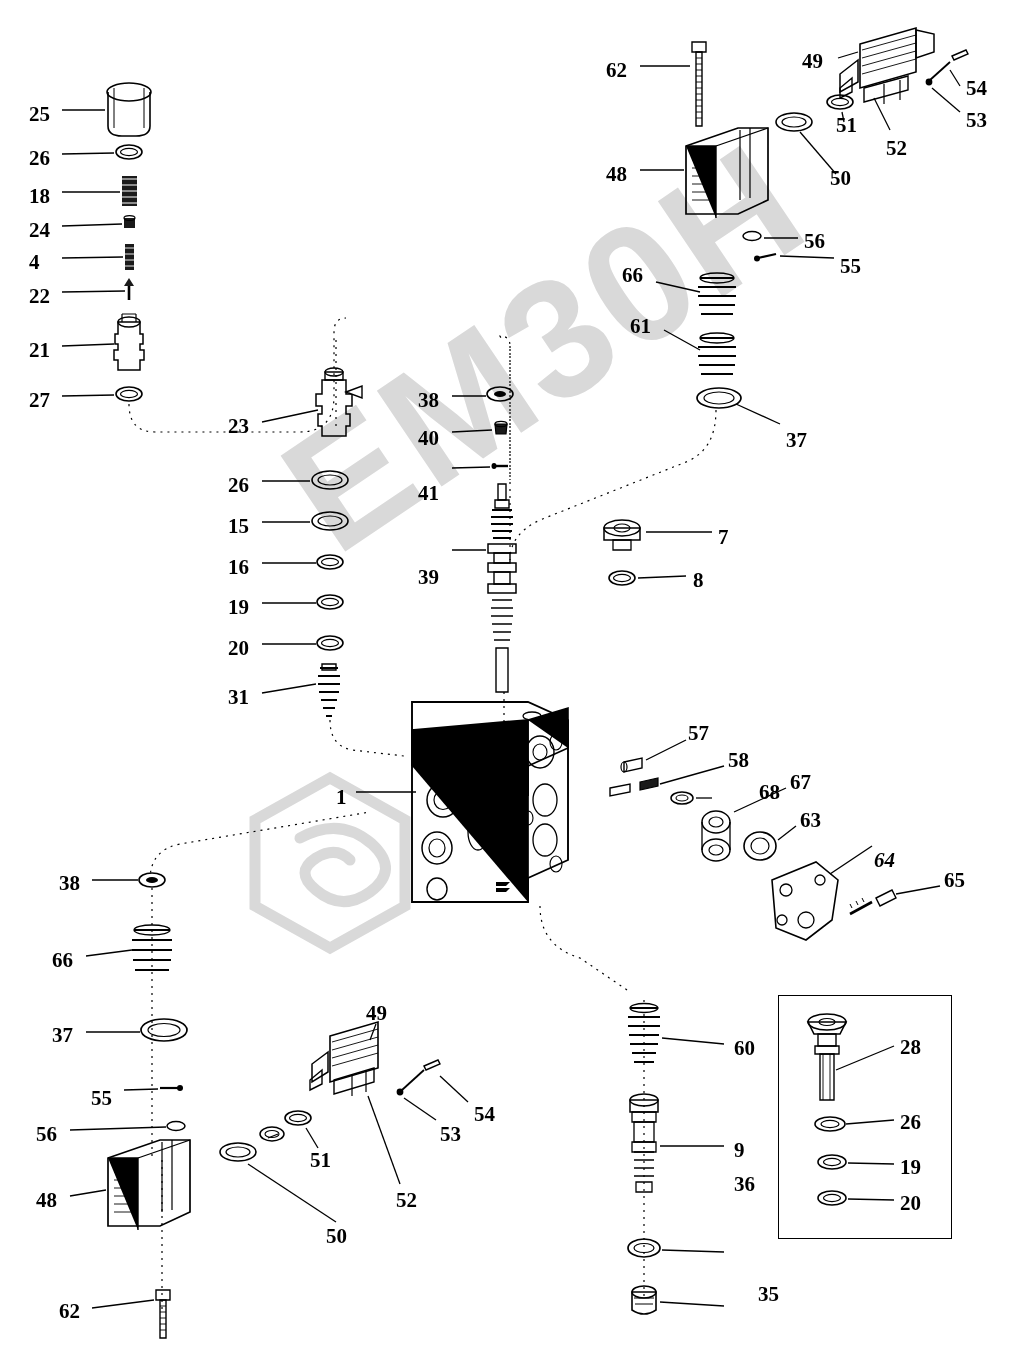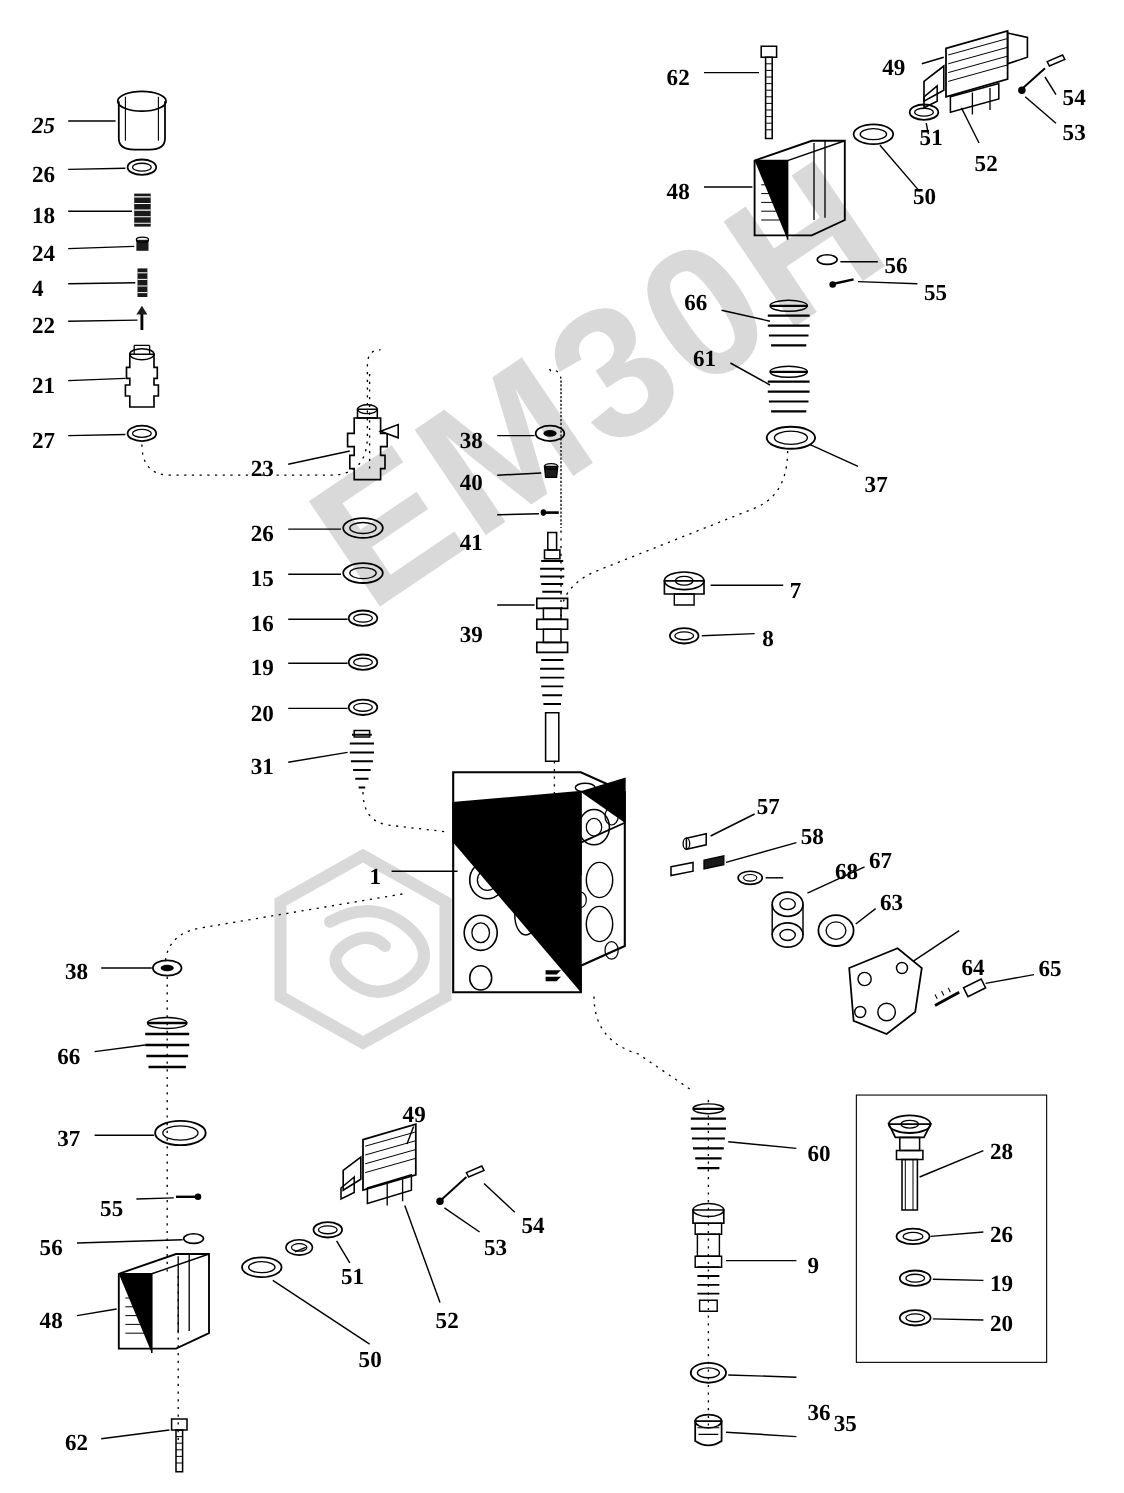--- a/index.html
+++ b/index.html
@@ -500,21 +500,21 @@
     <g stroke="#000" stroke-width="1.3" fill="none">
       <path d="M894 1046 L836 1070"></path>
       <path d="M894 1120 L846 1124"></path>
       <path d="M894 1164 L848 1163"></path>
       <path d="M894 1200 L848 1199"></path>
     </g>
   </svg>
 
   <div class="inset" style="left:778px;top:995px;width:172px;height:242px;"></div>
 
-  <div class="callout" style="left:29px;top:104px;font-style:italic;">25</div>
+  <div class="callout" style="left:29px;top:104px;">25</div>
   <div class="callout" style="left:29px;top:148px;">26</div>
   <div class="callout" style="left:29px;top:186px;">18</div>
   <div class="callout" style="left:29px;top:220px;">24</div>
   <div class="callout" style="left:29px;top:252px;">4</div>
   <div class="callout" style="left:29px;top:286px;">22</div>
   <div class="callout" style="left:29px;top:340px;text-align:right;">21</div>
   <div class="callout" style="left:29px;top:390px;">27</div>
   <div class="callout" style="left:228px;top:416px;">23</div>
   <div class="callout" style="left:228px;top:475px;">26</div>
   <div class="callout" style="left:228px;top:516px;">15</div>
@@ -540,37 +540,37 @@
   <div class="callout" style="left:840px;top:256px;">55</div>
   <div class="callout" style="left:622px;top:265px;">66</div>
   <div class="callout" style="left:630px;top:316px;">61</div>
   <div class="callout" style="left:786px;top:430px;">37</div>
   <div class="callout" style="left:336px;top:787px;">1</div>
   <div class="callout" style="left:688px;top:723px;">57</div>
   <div class="callout" style="left:728px;top:750px;">58</div>
   <div class="callout" style="left:712px;top:782px;margin-left:47px;">68</div>
   <div class="callout" style="left:790px;top:772px;">67</div>
   <div class="callout" style="left:800px;top:810px;">63</div>
-  <div class="callout" style="left:874px;top:869px;">64</div>
+  <div class="callout" style="left:874px;top:850px;font-style:italic;">64</div>
   <div class="callout" style="left:944px;top:870px;">65</div>
   <div class="callout" style="left:59px;top:873px;">38</div>
   <div class="callout" style="left:52px;top:950px;">66</div>
   <div class="callout" style="left:52px;top:1025px;">37</div>
   <div class="callout" style="left:91px;top:1088px;">55</div>
   <div class="callout" style="left:36px;top:1124px;">56</div>
   <div class="callout" style="left:36px;top:1190px;">48</div>
   <div class="callout" style="left:59px;top:1301px;">62</div>
   <div class="callout" style="left:366px;top:1003px;">49</div>
   <div class="callout" style="left:474px;top:1104px;">54</div>
   <div class="callout" style="left:440px;top:1124px;">53</div>
   <div class="callout" style="left:396px;top:1190px;">52</div>
   <div class="callout" style="left:310px;top:1150px;">51</div>
   <div class="callout" style="left:326px;top:1226px;">50</div>
   <div class="callout" style="left:734px;top:1038px;">60</div>
   <div class="callout" style="left:734px;top:1140px;">9</div>
-  <div class="callout" style="left:734px;top:1274px;">36</div>
+  <div class="callout" style="left:734px;top:1174px;">36</div>
   <div class="callout" style="left:734px;top:1284px;margin-left:24px;">35</div>
   <div class="callout" style="left:900px;top:1037px;">28</div>
   <div class="callout" style="left:900px;top:1112px;">26</div>
   <div class="callout" style="left:900px;top:1157px;">19</div>
   <div class="callout" style="left:900px;top:1193px;">20</div>
 
 </div>
 
 </body></html>

